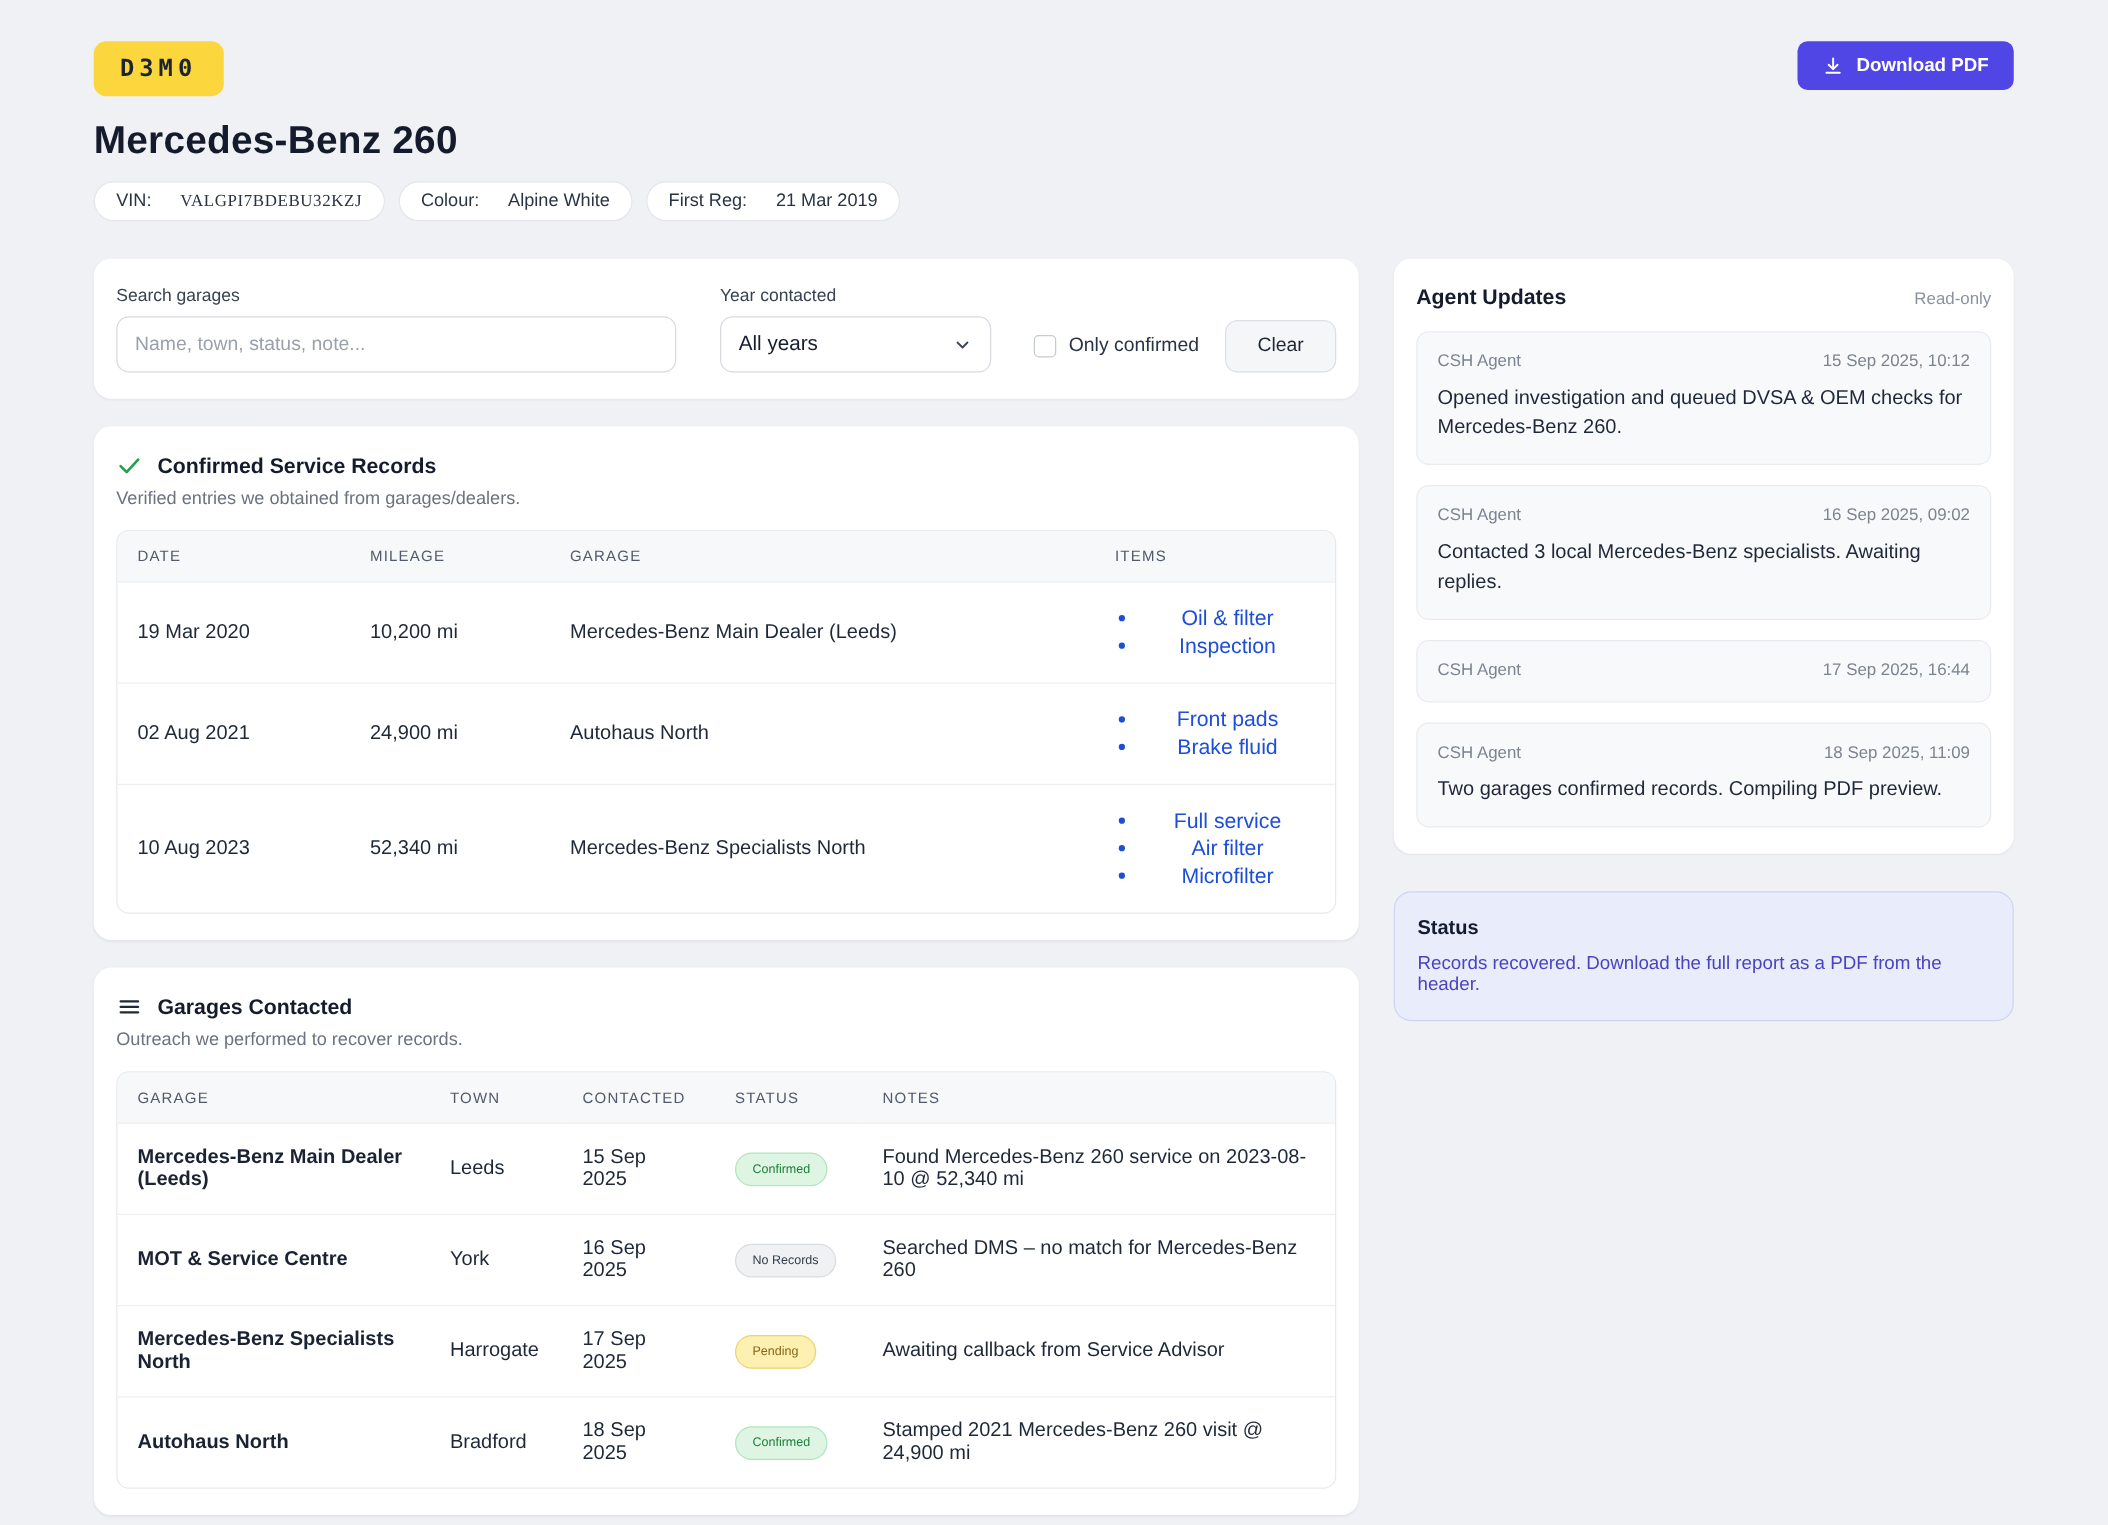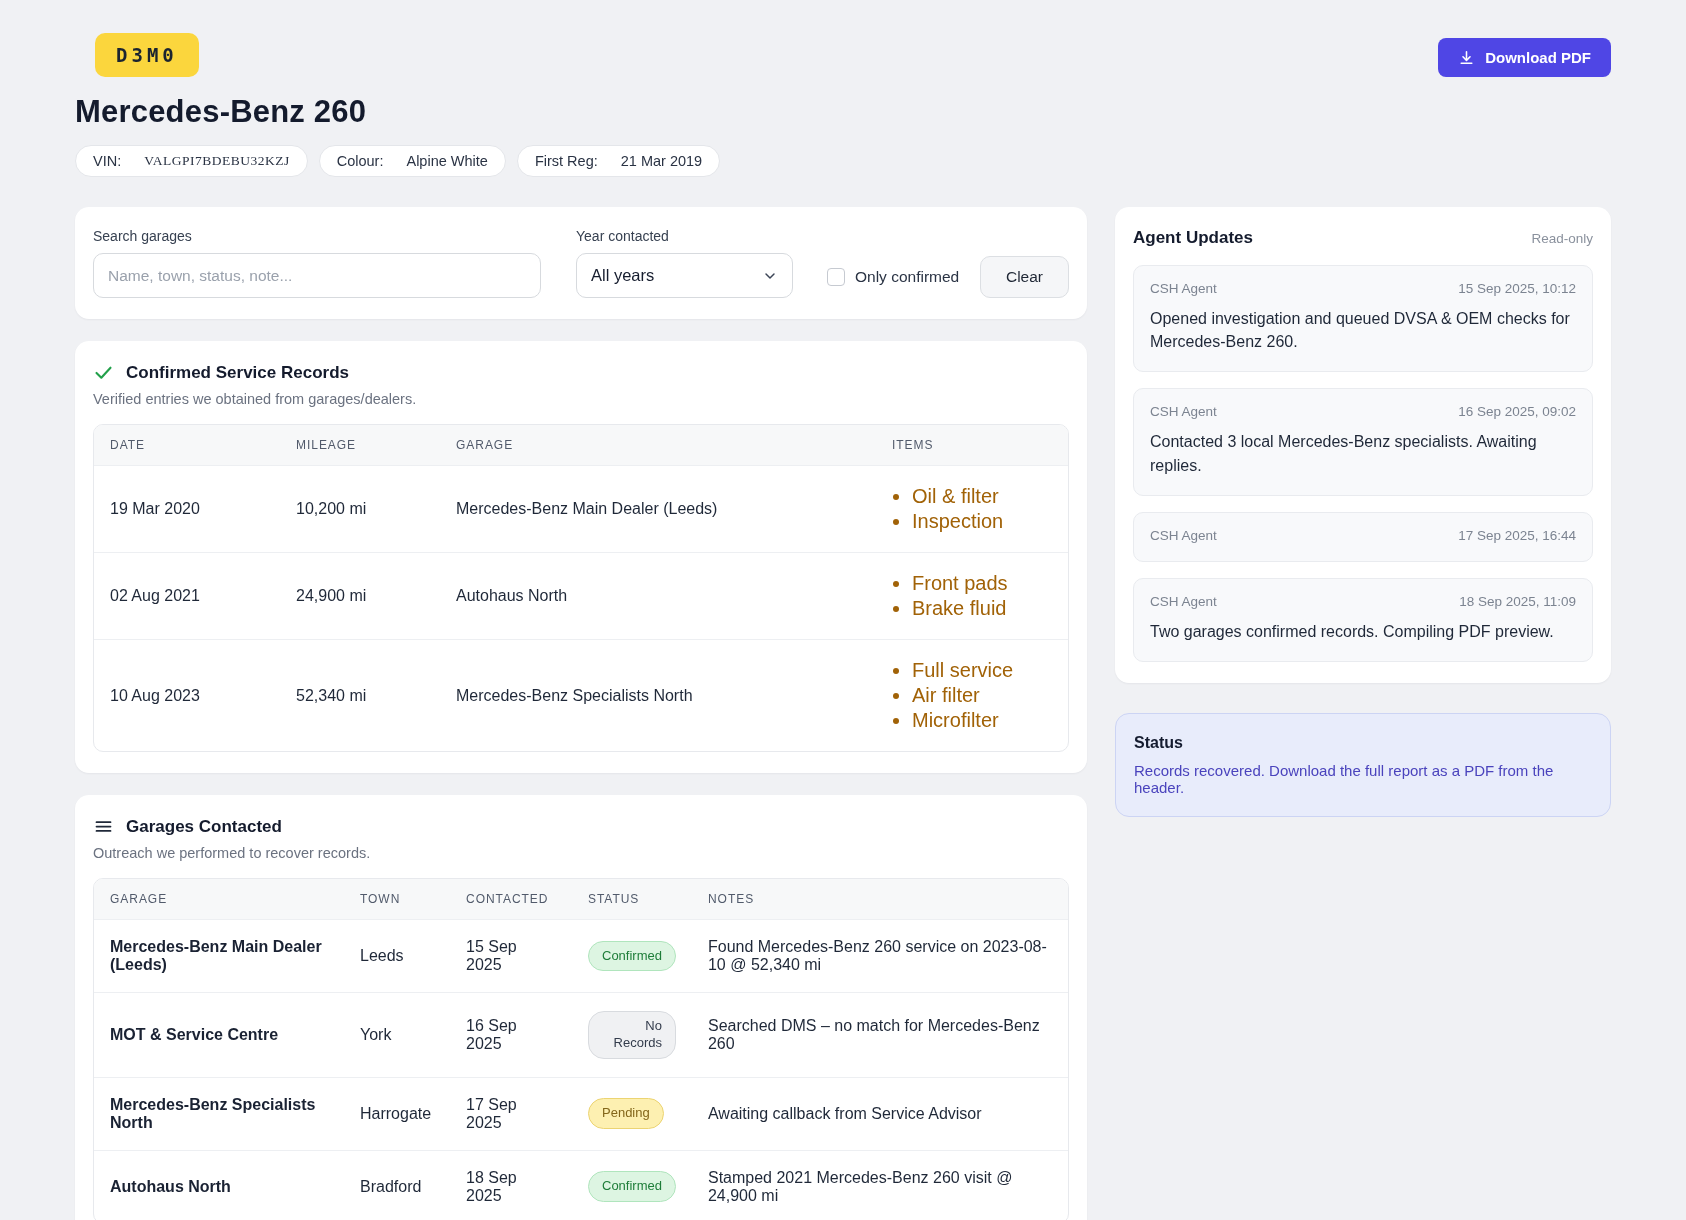--- a/index.html
+++ b/index.html
@@ -5,21 +5,21 @@
   * { margin:0; padding:0; box-sizing:border-box; }
   html,body { width:1686px; height:1220px; overflow:hidden; }
   body {
     font-family:"Liberation Sans","DejaVu Sans",sans-serif;
     background:var(--page-bg,#f0f1f4);
     color:#1b2333;
   }
   .page { width:1686px; height:1220px; padding:33px 75px 0 75px; }
 
   
-  .topbar { display:flex; justify-content:space-between; align-items:flex-end;margin-left:20px; }
+  .topbar { display:flex; justify-content:space-between; align-items:flex-start; }
   .demo-badge {
     display:inline-block; background:var(--badge-yellow,#fbd63d); color:#1b2430;
     font-family:"DejaVu Sans Mono","Liberation Mono",monospace;
     font-weight:bold; font-size:19px; letter-spacing:4px;
     padding:11px 21px; border-radius:10px;
   }
   .download-btn {
     display:flex; align-items:center; gap:10px;
     background:var(--accent,#4f46e5); color:#fff; border:none; cursor:pointer;
     font-family:inherit; font-size:15px; font-weight:600;
@@ -72,25 +72,25 @@
   
   .tbl-wrap { margin-top:17px; border:1px solid #e7e9ed; border-radius:10px; overflow:hidden; }
   table { width:100%; border-collapse:collapse; }
   thead th {
     background:#f7f8f9; text-align:left; font-size:12px; font-weight:normal;
     color:#515a6b; letter-spacing:.08em; text-transform:uppercase; padding:13px 16px;
   }
   tbody td { padding:18px 16px; font-size:16px; color:#1f2838; border-top:1px solid #edeff2; vertical-align:middle; }
   td.strong { font-weight:600; color:#1a2233; }
   ul.items { margin:0; padding-left:20px; }
-  ul.items li { font-size:20px; color:#a16207; padding:1px 0; }
+  ul.items li { font-size:17px; color:#1d4ed8; padding:1px 0;text-align:center; }
 
   .badge {
     display:inline-block; border-radius:999px; padding:6px 13px;
-    font-size:13px; font-weight:500; line-height:1.3; text-align:right;
+    font-size:10px; font-weight:500; line-height:1.3; text-align:right;
   }
   .badge--confirmed { background:var(--ok-bg,#ddf5e2); border:1px solid #b0e5bd; color:var(--ok-text,#1e7d39); }
   .badge--none { background:#f0f1f3; border:1px solid #d8dbdf; color:#333c4c; border-radius:16px; }
   .badge--pending { background:var(--warn-bg,#fdf0b1); border:1px solid #ecd472; color:var(--warn-text,#83661a); }
 
   .col-garage { width:250px; } .col-town { width:106px; } .col-contacted { width:122px; }
   .col-status { width:118px; } 
   .col-date { width:186px; } .col-mileage { width:160px; } .col-items { width:192px; }
 
   

